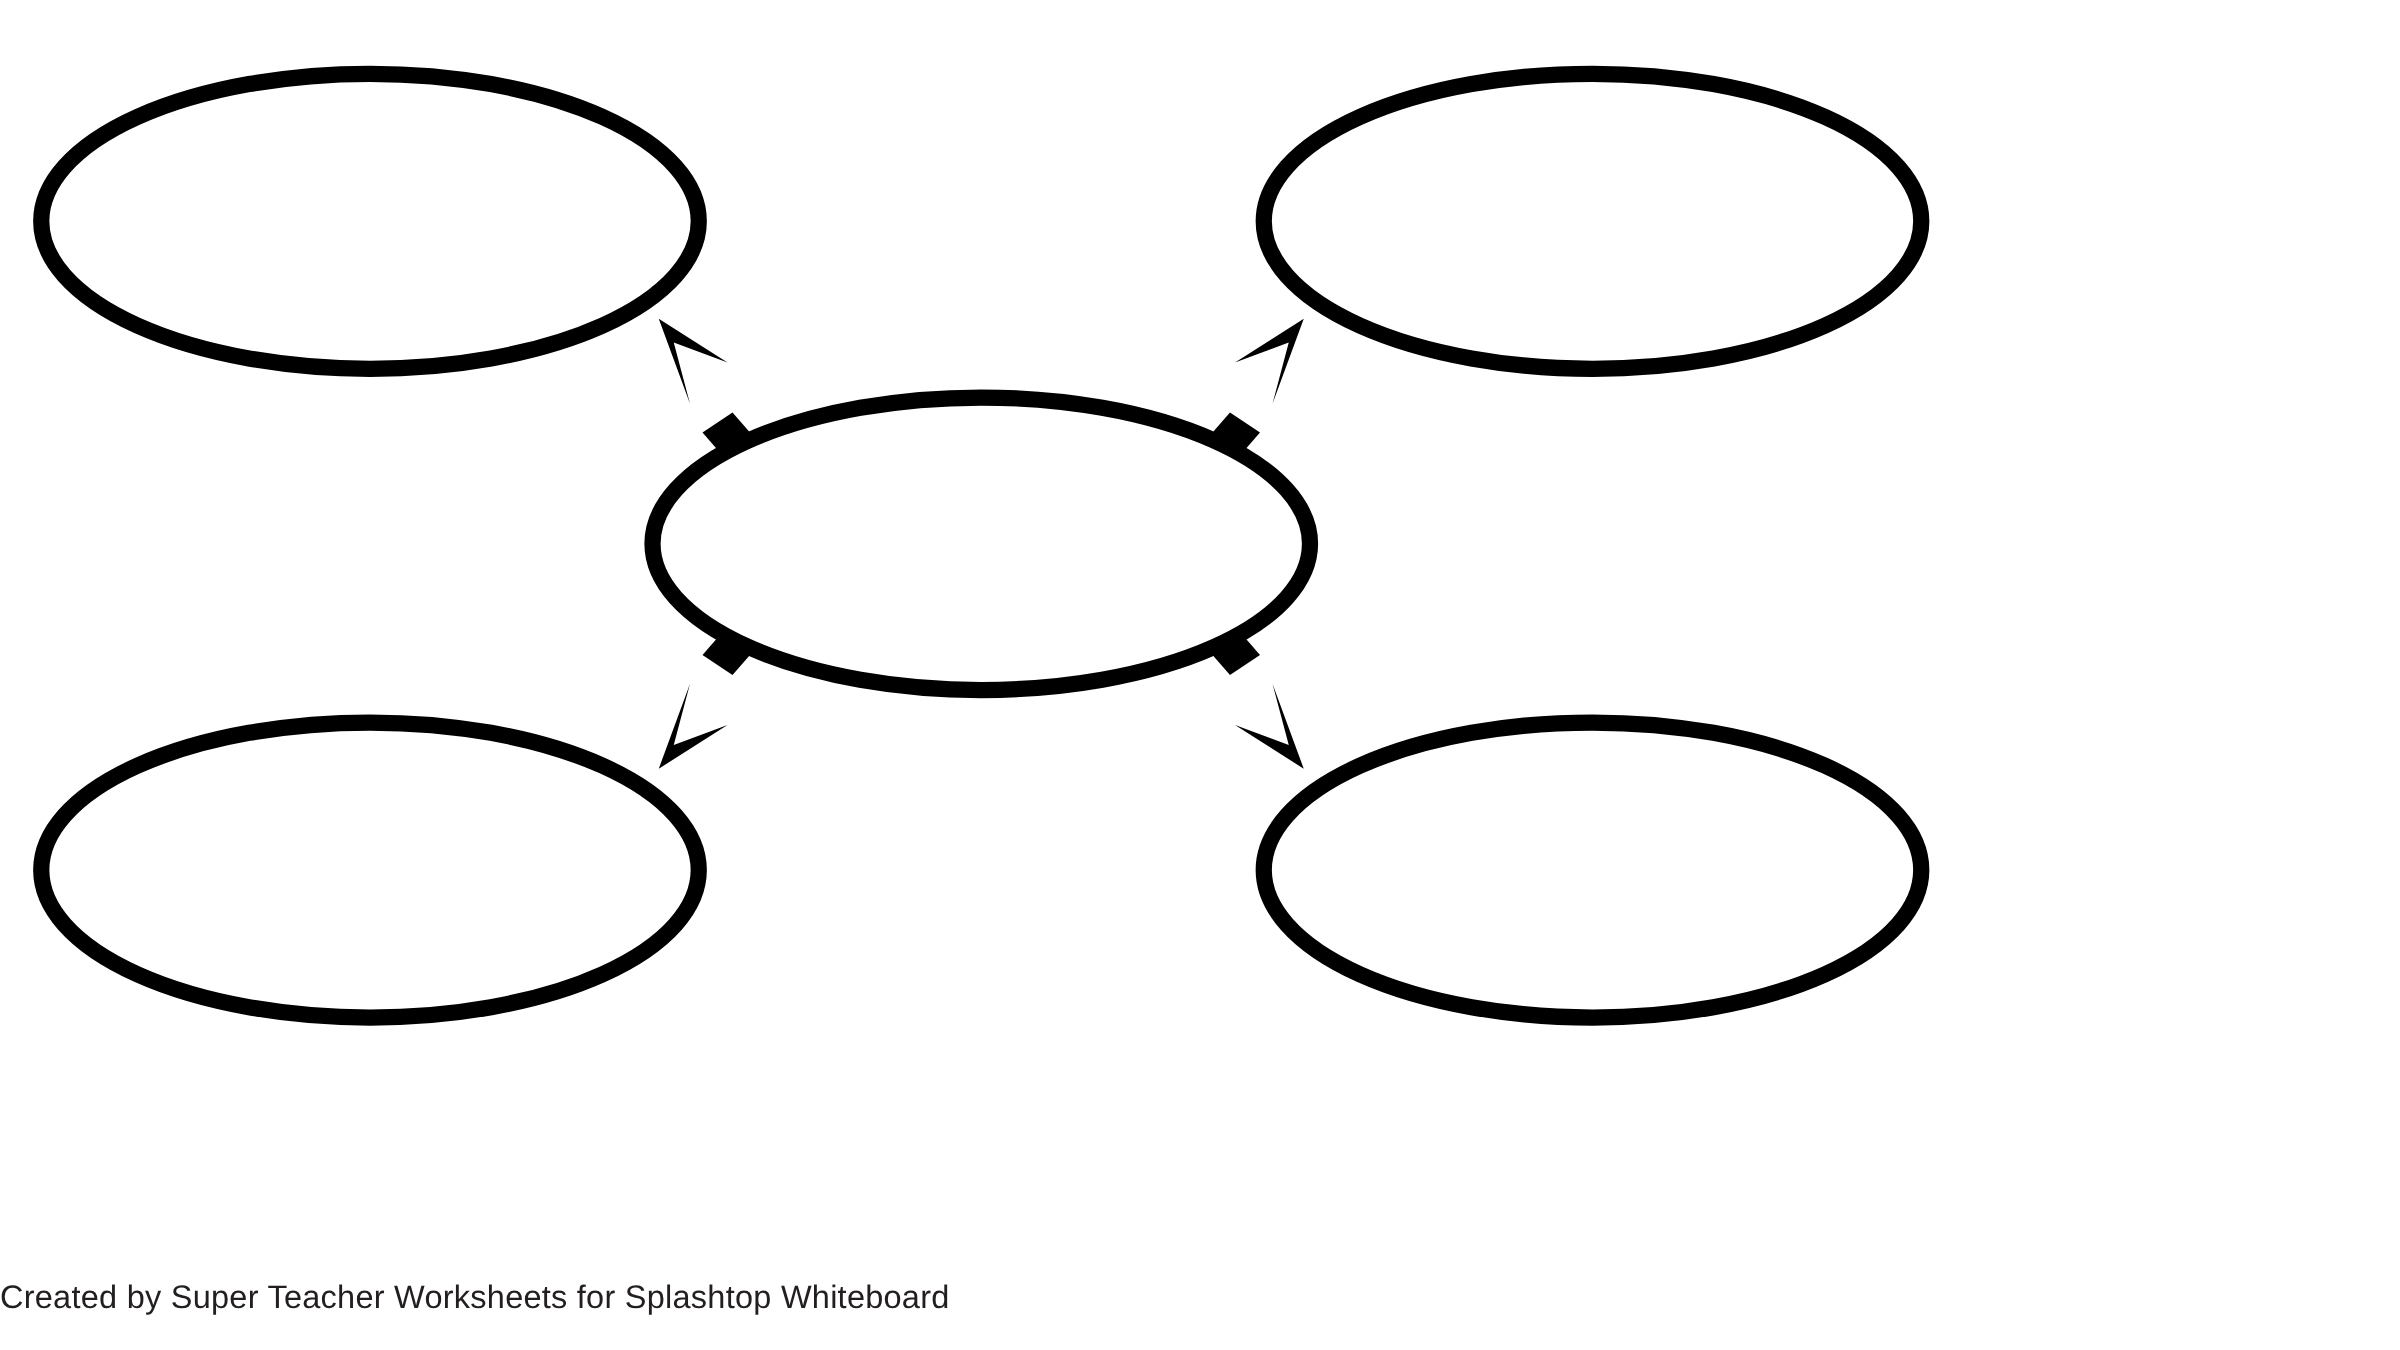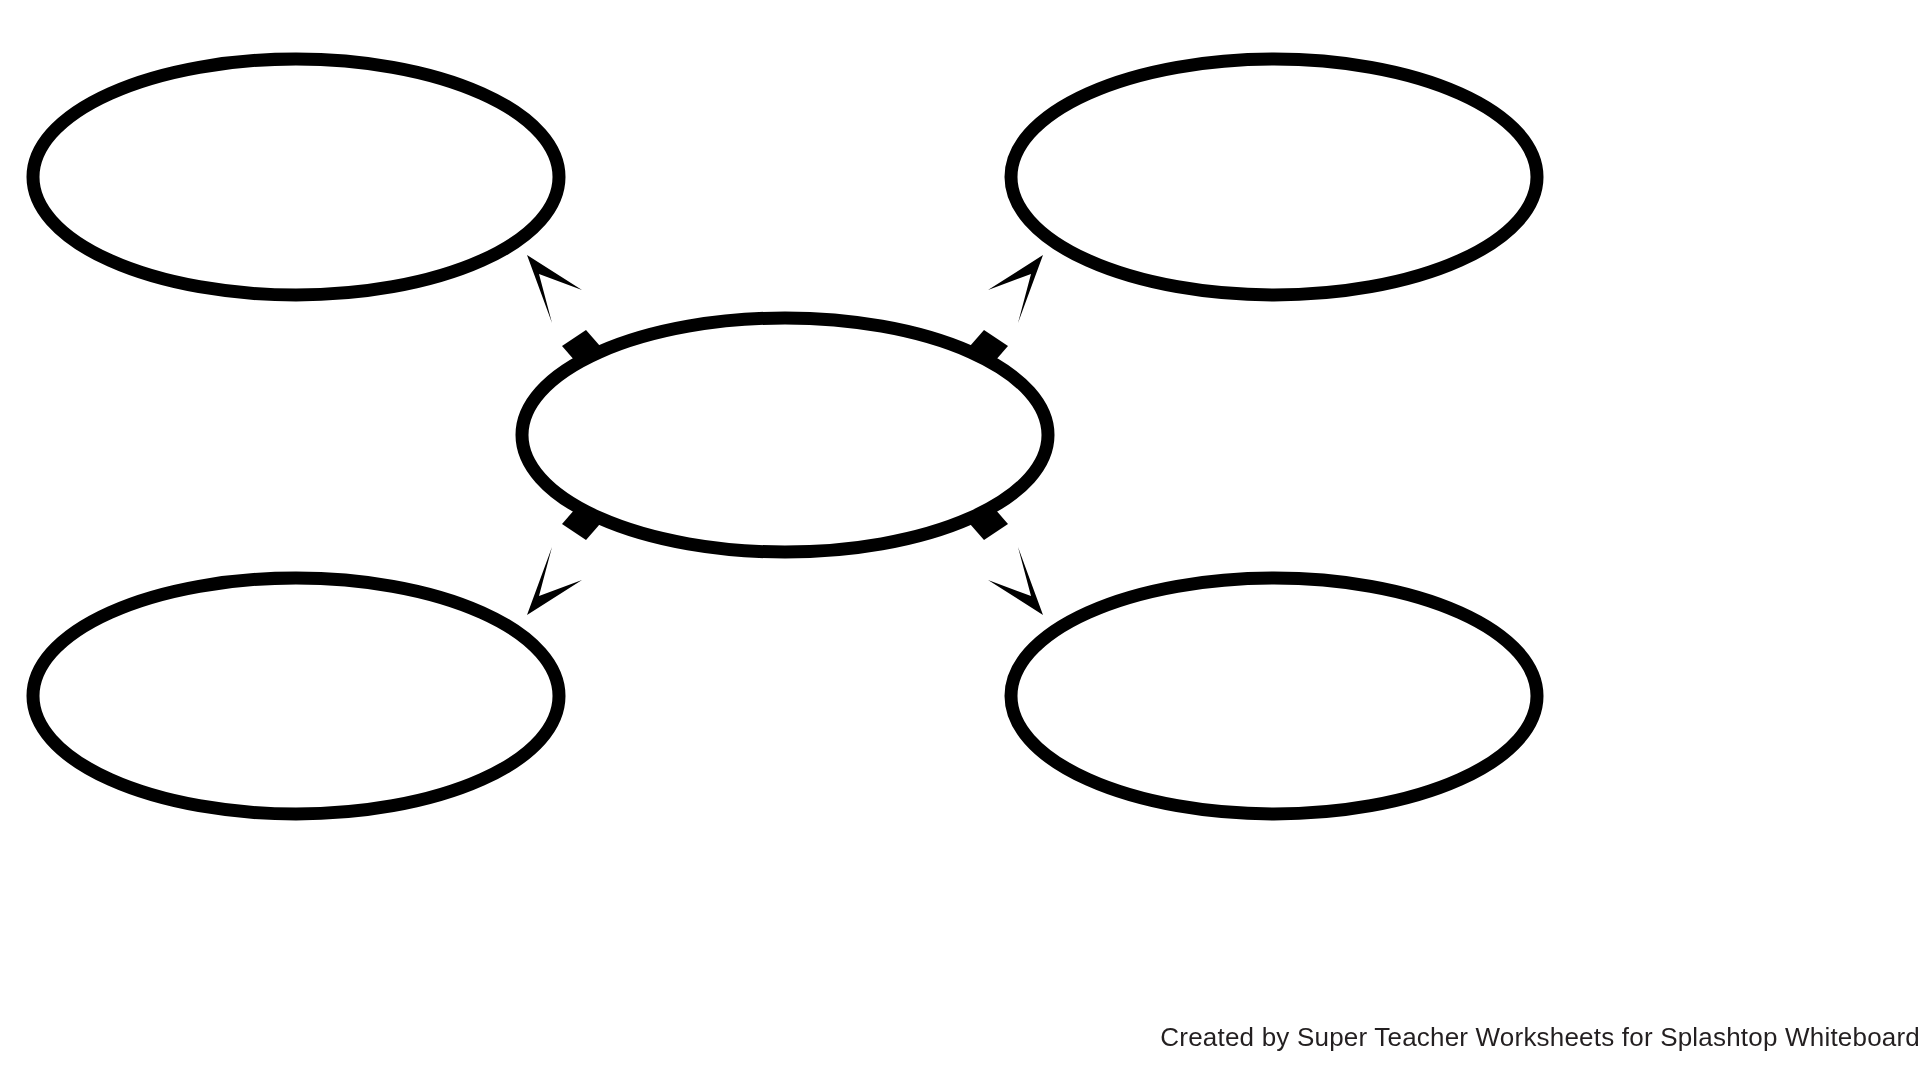--- a/index.html
+++ b/index.html
@@ -34,21 +34,21 @@
   }
   .arrow-shape {
     fill: #000000;
     stroke: none;
   }
   .footer-credit {
     position: absolute;
     left: 0;
     top: 1022px;
     width: 1920px;
-    text-align: right;
+    text-align: left;
     font-family: "Liberation Sans", sans-serif;
     font-size: 26px;
     font-weight: 400;
     letter-spacing: 0.2px;
     color: #231f20;
     white-space: nowrap;
   }
 </style>
 </head>
 <body>

